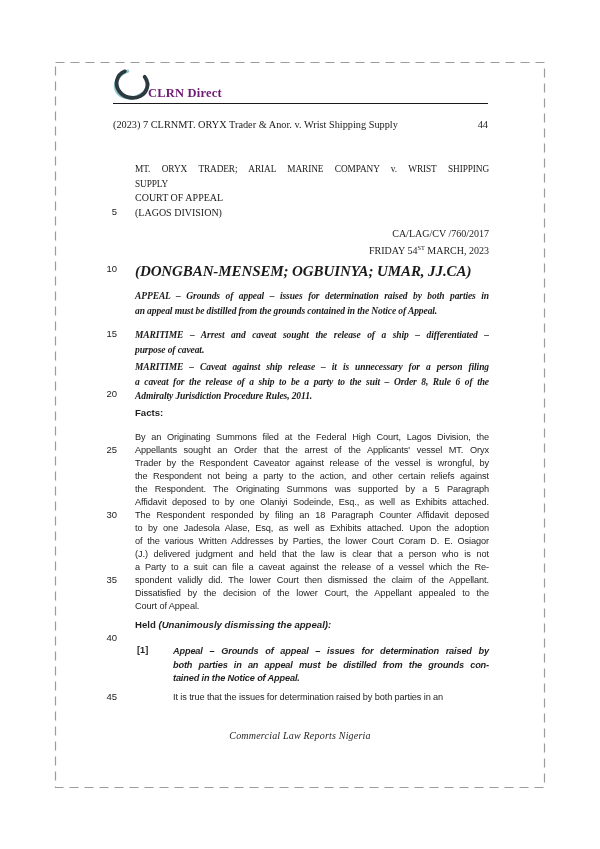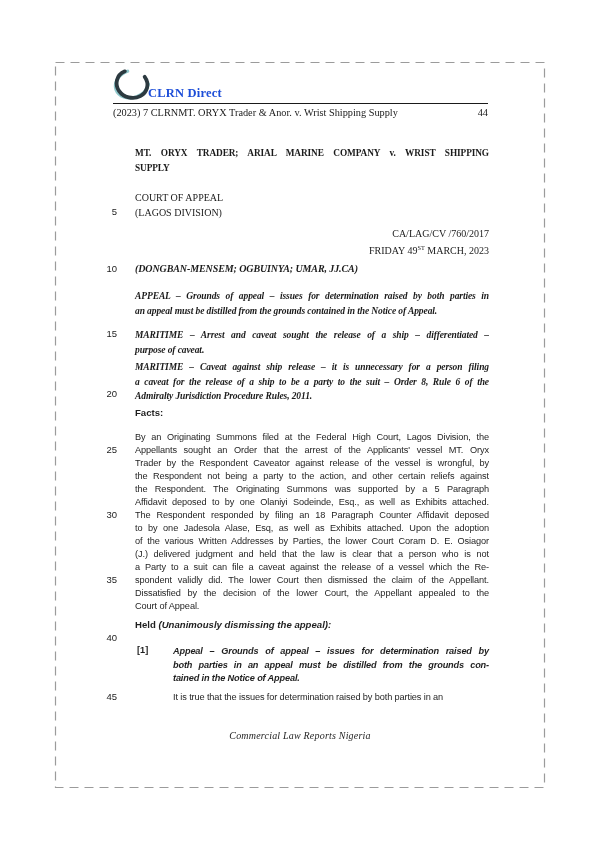--- a/index.html
+++ b/index.html
@@ -5,42 +5,42 @@
   * { margin:0; padding:0; box-sizing:border-box; }
   html,body { background:#ffffff; }
   .page {
     position:relative; width:600px; height:849px; background:#ffffff;
     font-family:"Liberation Serif", serif; color:#1b1b1b; overflow:hidden;
   }
   .abs { position:absolute; }
   svg.border-svg { position:absolute; left:0; top:0; pointer-events:none; }
 
   
-  .brand { left:148px; top:86px; font-size:12.5px; font-weight:bold; color:#1d4ed8; letter-spacing:0.2px; }
+  .brand { left:148px; top:86px; font-size:12.5px; font-weight:bold; color:#701a75; letter-spacing:0.2px; }
   .hrule { left:113px; top:103px; width:375px; height:1.4px; background:#1a1a1a; }
   .citerow { left:113px; top:107px; width:375px; display:flex; align-items:baseline; font-size:10.3px; color:#1b1b1b; }
-  .citerow .c-left { white-space:nowrap; }
+  .citerow .c-left { white-space:nowrap;margin-top:12px; }
   .citerow .c-mid { flex:1; text-align:left; white-space:nowrap; }
   .citerow .c-right { white-space:nowrap; }
 
   
   .ln { left:55px; width:62px; text-align:right; font-family:"Liberation Sans", sans-serif; font-size:9.5px; color:#222; }
   .ln-1{top:206px}.ln-2{top:263px}.ln-3{top:328px}.ln-4{top:388px}
   .ln-5{top:444px}.ln-6{top:509px}.ln-7{top:574px}.ln-8{top:632px}.ln-9{top:691px}
 
   
   .col { left:135px; width:354px; }
   .line { white-space:normal; }
   .jl { text-align:justify; text-align-last:justify; }
 
-  .title { top:146px; font-size:9.3px; font-weight:bold; line-height:15px; letter-spacing:-0.1px; }
+  .title { top:162px; font-size:9.3px; font-weight:normal; line-height:15px; letter-spacing:-0.1px; }
   .court { top:191px; font-size:10px; line-height:14.5px; }
   .refs  { top:227px; font-size:10px; line-height:14px; text-align:right; }
   .refs sup { font-size:6.3px; vertical-align:super; letter-spacing:0; }
-  .coram { top:263px; font-size:10px; font-weight:bold; font-style:italic; letter-spacing:-0.1px; }
+  .coram { top:263px; font-size:15px; font-weight:bold; font-style:italic; letter-spacing:-0.1px; }
   .cw { font-size:9.5px; font-weight:bold; font-style:italic; line-height:14.5px; letter-spacing:-0.1px; }
   .cw-1 { top:289px; } .cw-2 { top:328px; } .cw-3 { top:360px; }
 
   .sans { font-family:"Liberation Sans", sans-serif; color:#1f1f1f; }
   .facts-head { top:407px; font-size:9.6px; font-weight:bold; }
   .facts-body { top:431px; font-size:9.2px; line-height:13px; letter-spacing:-0.1px; }
   .held { top:619px; font-size:9.6px; font-weight:bold; }
   .held .q { font-style:italic; }
 
   .holding { top:645px; }
@@ -91,21 +91,21 @@
   <div class="abs col title">
       <div class="line jl">MT. ORYX TRADER; ARIAL MARINE COMPANY v. WRIST SHIPPING</div>
       <div class="line">SUPPLY</div>
     </div>
   <div class="abs col court">
       <div class="line">COURT OF APPEAL</div>
       <div class="line">(LAGOS DIVISION)</div>
     </div>
   <div class="abs col refs">
     <div>CA/LAG/CV /760/2017</div>
-    <div><span>FRIDAY 49</span><sup>ST</sup><span> MARCH, 2023</span></div>
+    <div><span>FRIDAY 54</span><sup>ST</sup><span> MARCH, 2023</span></div>
   </div>
   <div class="abs col coram">(DONGBAN-MENSEM; OGBUINYA; UMAR, JJ.CA)</div>
 
   <div class="abs col cw cw-1">
       <div class="line jl">APPEAL – Grounds of appeal – issues for determination raised by both parties in</div>
       <div class="line">an appeal must be distilled from the grounds contained in the Notice of Appeal.</div>
     </div>
   <div class="abs col cw cw-2">
       <div class="line jl">MARITIME – Arrest and caveat sought the release of a ship – differentiated –</div>
       <div class="line">purpose of caveat.</div>

